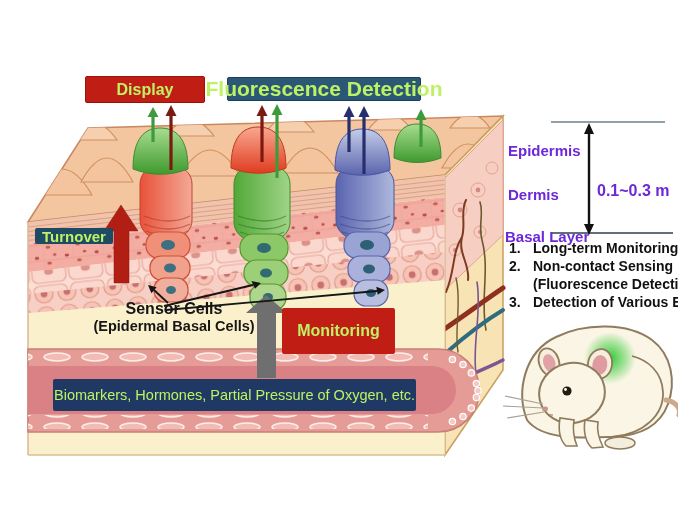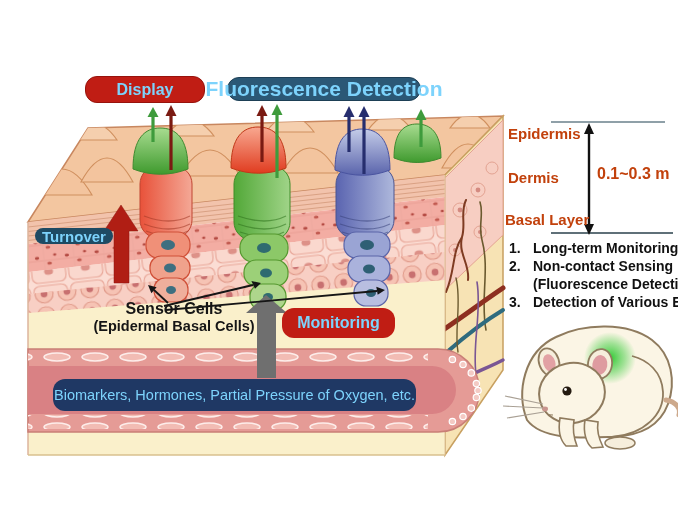--- a/index.html
+++ b/index.html
@@ -3,33 +3,33 @@
 <meta charset="utf-8">
 <style>
   html,body{margin:0;padding:0;background:#fff;}
   .stage{
     position:relative;width:678px;height:509px;background:#ffffff;overflow:hidden;
     font-family:"Liberation Sans","DejaVu Sans",sans-serif;
   }
   .stage svg{position:absolute;left:0;top:0;}
   .lbl{
     position:absolute;display:flex;align-items:center;justify-content:center;
-    color:#7dd3fc;white-space:nowrap;box-sizing:border-box;border-radius:12px;
+    color:#bef264;white-space:nowrap;box-sizing:border-box;border-radius:2px;
   }
   .lbl-display{left:85px;top:76px;width:120px;height:27px;background:#c01d14;border:1px solid #97130c;font-size:16px;font-weight:700;}
   .lbl-fluor{left:227px;top:77px;width:194px;height:24px;background:#2b5876;border:1px solid #1d3f55;font-size:21px;font-weight:700;}
   .lbl-turnover{left:35px;top:228px;width:78px;height:16px;background:#1e4a63;font-size:15px;font-weight:700;}
-  .lbl-monitoring{left:282px;top:308px;width:113px;height:30px;background:#c01d14;font-size:16px;font-weight:700;}
+  .lbl-monitoring{left:282px;top:308px;width:113px;height:46px;background:#c01d14;font-size:16px;font-weight:700;}
   .lbl-biomarkers{left:53px;top:379px;width:363px;height:32px;background:#1f3864;font-size:14.5px;font-weight:400;}
   .caption{
     position:absolute;left:63px;top:300px;width:222px;text-align:center;color:#151515;line-height:1.15;white-space:nowrap;
   }
   .caption .l1{font-size:16px;font-weight:700;text-align:center;}
   .caption .l2{font-size:14.5px;font-weight:700;}
-  .rtxt{position:absolute;color:#c2410c;white-space:nowrap;font-weight:700;font-size:15px;}
+  .rtxt{position:absolute;color:#6d28d9;white-space:nowrap;font-weight:700;font-size:15px;margin-top:17px;}
   .rtxt-epidermis{left:508px;top:125px;}
   .rtxt-dermis{left:508px;top:169px;text-align:center;}
   .rtxt-basal{left:505px;top:211px;}
   .rtxt-thickness{left:597px;top:165px;font-size:16px;font-weight:600;}
   .notes{position:absolute;left:509px;top:239px;width:200px;color:#111;font-size:14px;font-weight:700;line-height:18px;}
   .notes .row{display:flex;white-space:nowrap;}
   .notes .num{width:24px;flex:0 0 24px;}
 </style>
 </head>
 <body>

